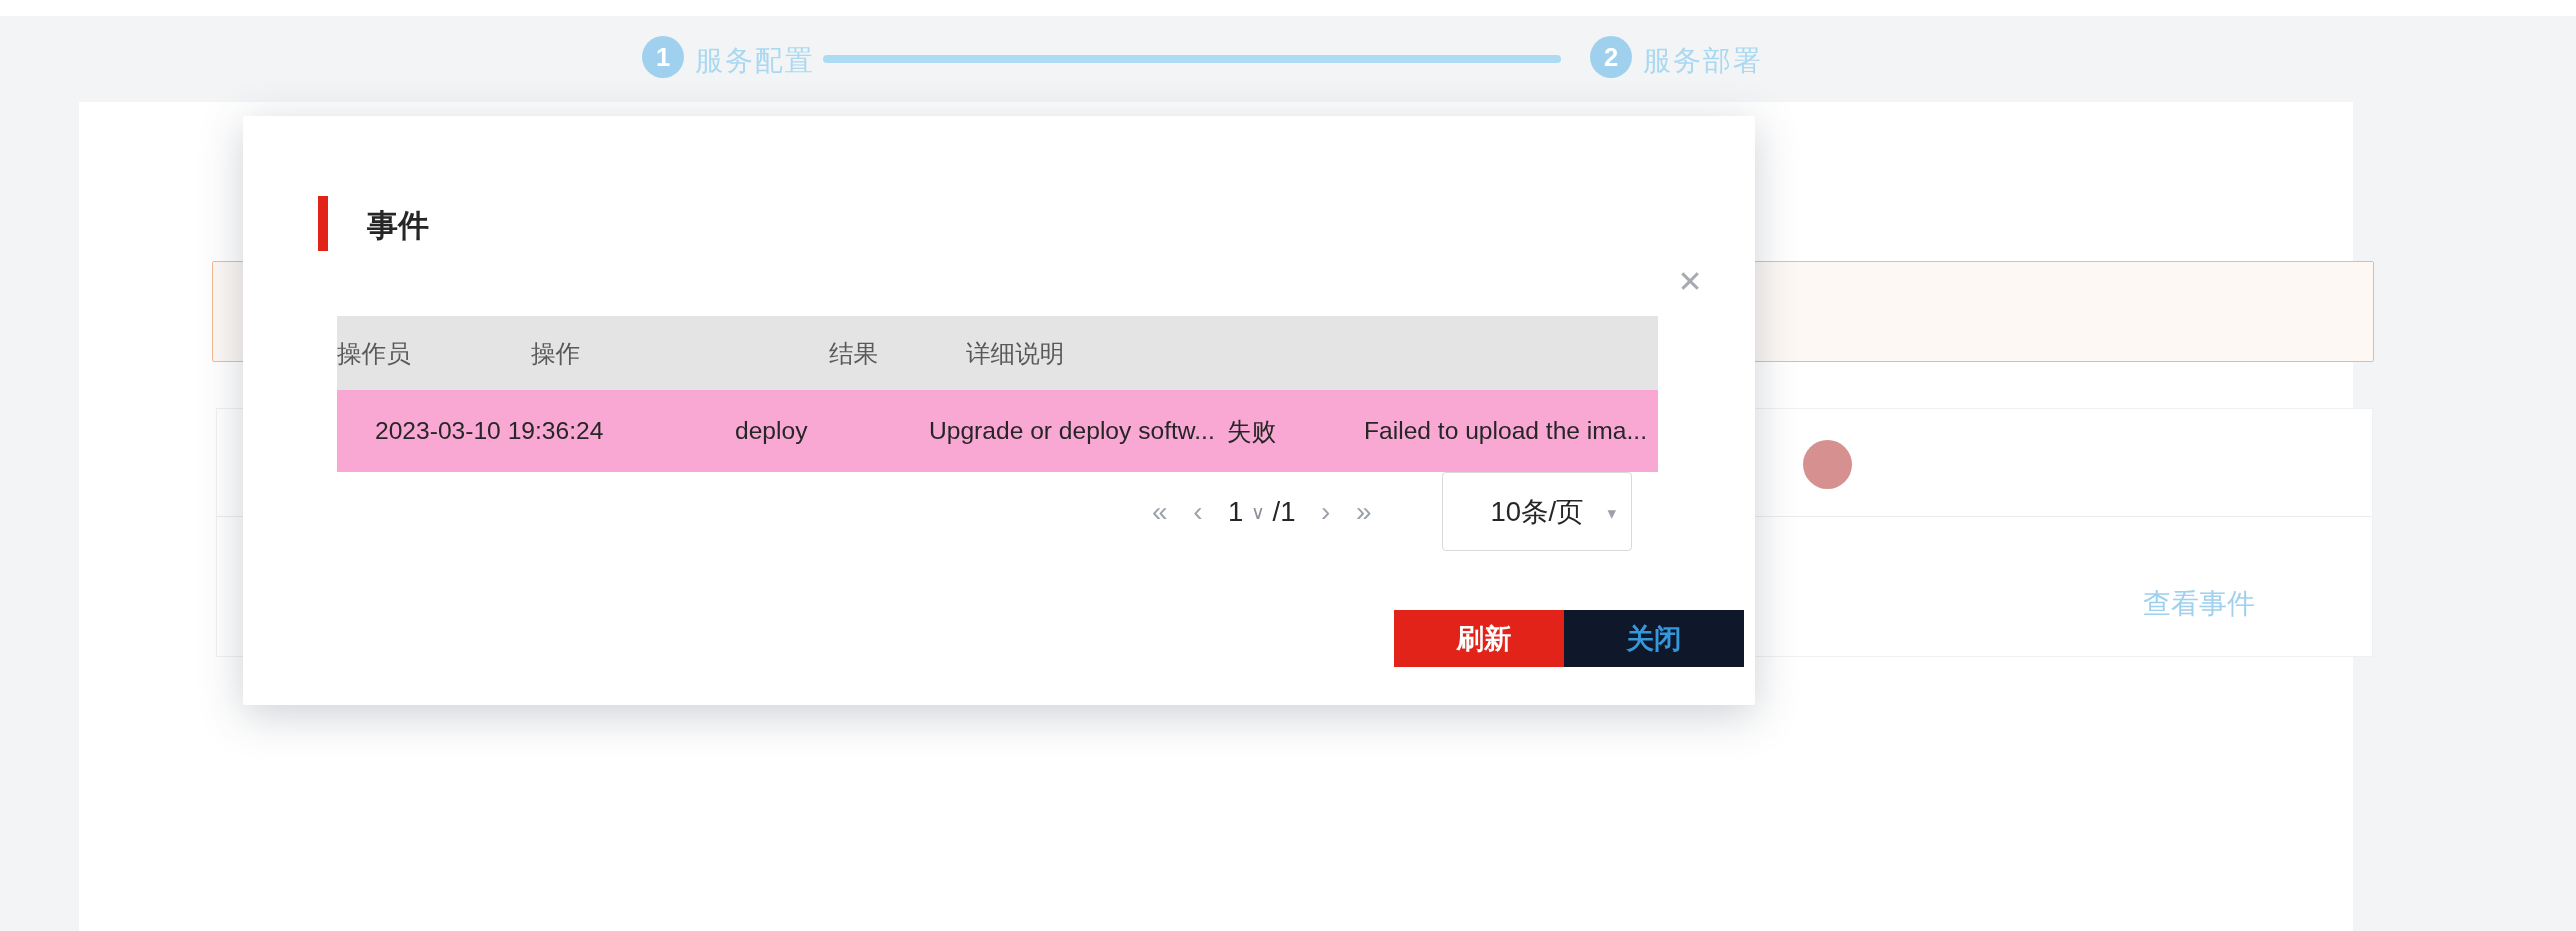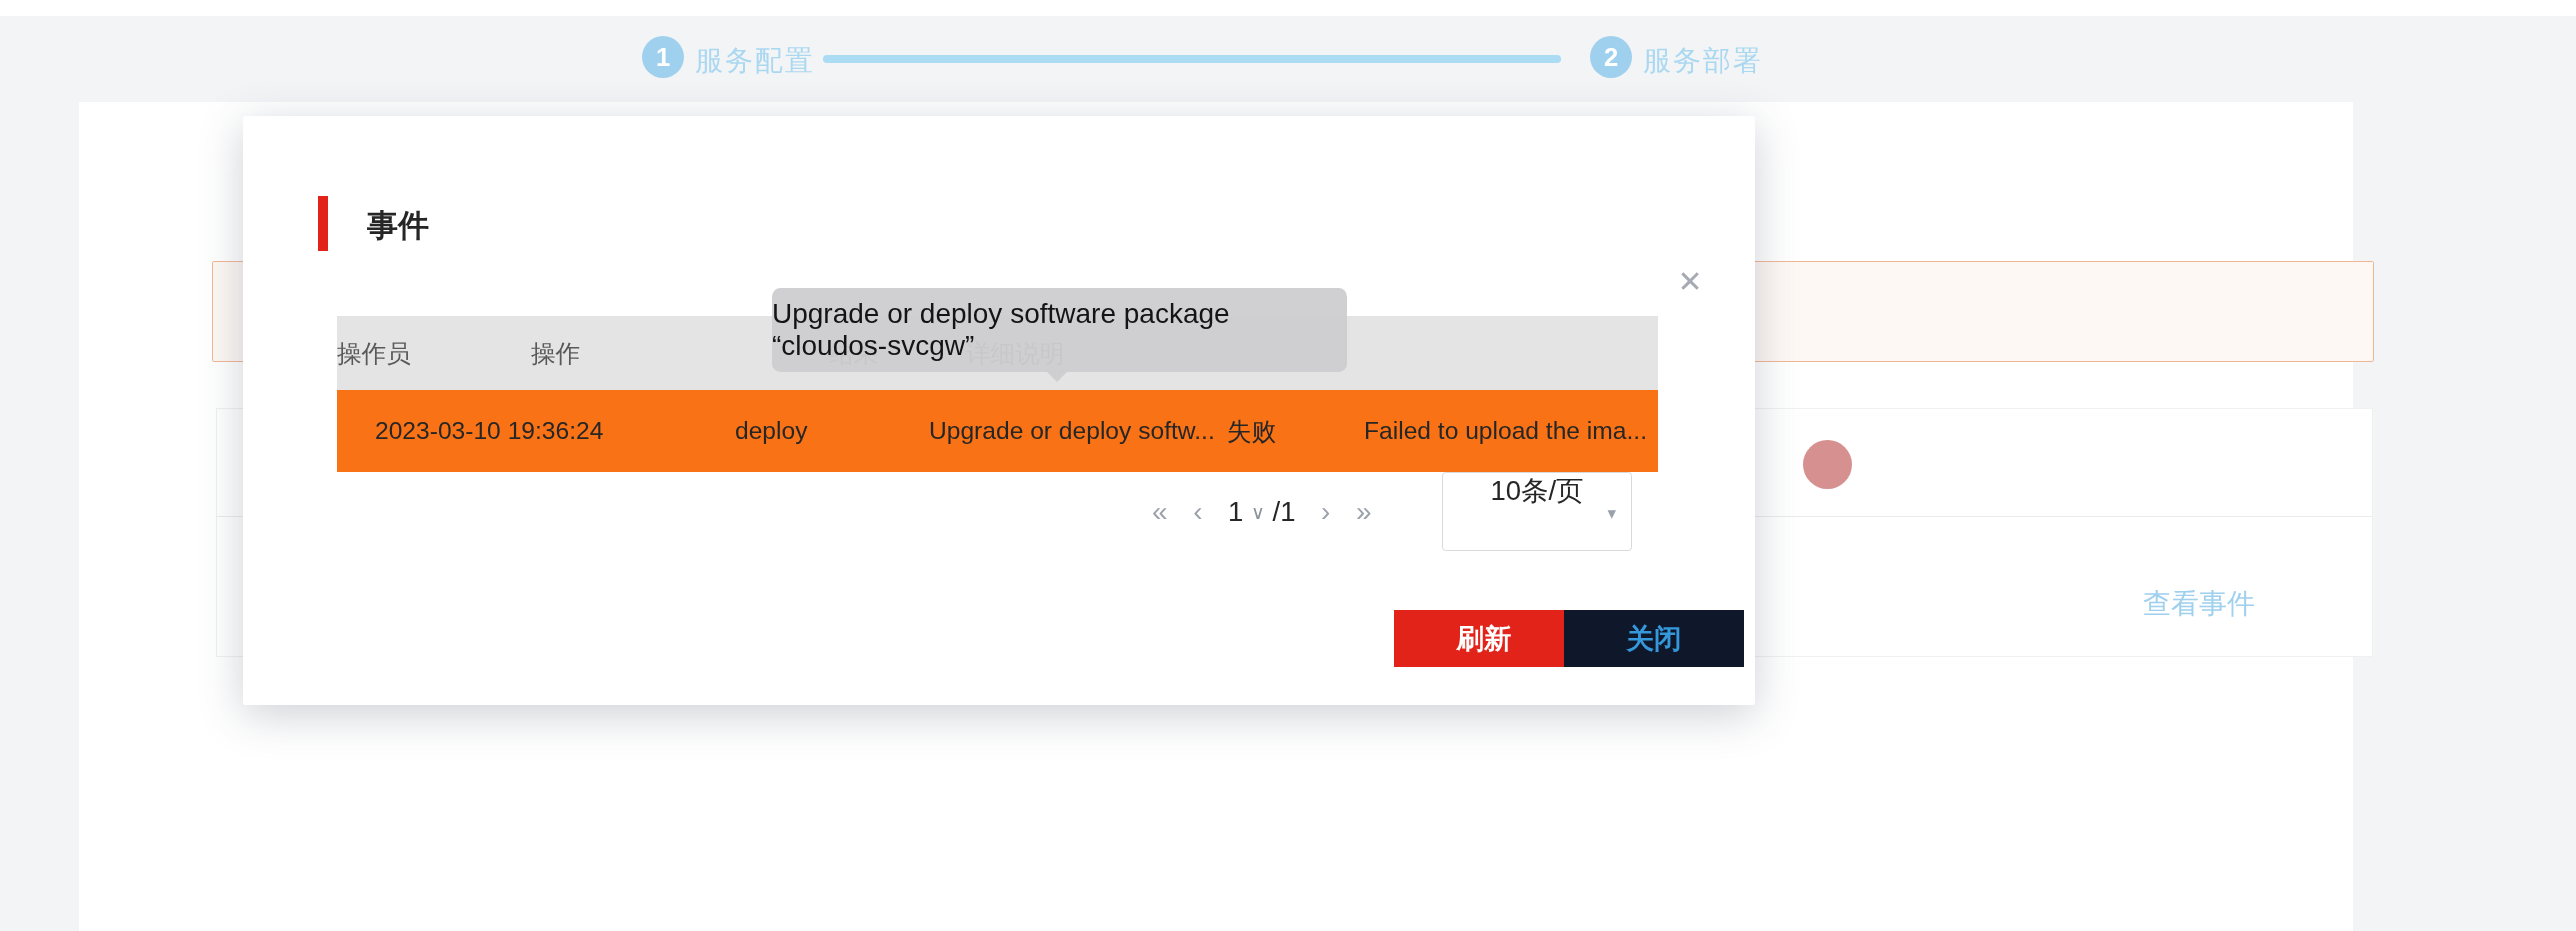--- a/index.html
+++ b/index.html
@@ -63,21 +63,21 @@
     font-size:30px; color:#a6aab3; display:flex; align-items:center; justify-content:center;
     cursor:pointer;
   }
   .title-bar { position:absolute; left:75px; top:80px; width:10.4px; height:55px; background:#e2231a; }
   .modal-title { position:absolute; left:124px; top:89px; font-size:31px; font-weight:600; color:#262626; }
 
   
   .evt-table { position:absolute; left:94px; top:200px; width:1321px; }
   .tr { display:flex; width:100%; }
   .tr.head { height:74px; background:#e4e4e4; color:#595959; }
-  .tr.row  { height:82px; background:#f97316; color:#262626; cursor:pointer; }
+  .tr.row  { height:82px; background:#f9a8d4; color:#262626; cursor:pointer; }
   .td { display:flex; align-items:center; font-size:24.6px; overflow:hidden; white-space:nowrap; }
   .c1 { width:398px; padding-left:38px; }
   .c2 { width:194px; }
   .c3 { width:298px; }
   .c4 { width:137px; }
   .c5 { width:294px; }
 
   
   .tooltip {
     position:absolute; left:529px; top:172px; width:575px; height:84px;
@@ -93,21 +93,21 @@
   
   .pagination { position:absolute; left:0; top:356px; width:100%; height:80px; }
   .pg-summary { position:absolute; left:698px; top:0; height:80px; line-height:80px; font-size:27.5px; color:#595959; }
   .pg-controls { position:absolute; left:909px; top:0; height:80px; display:flex; align-items:center; gap:25.6px; }
   .pg-arrow { font-size:28px; color:#9ba1ab; cursor:pointer; line-height:1; }
   .pg-page-group { display:flex; align-items:center; gap:7.6px; font-size:27.5px; color:#262626; }
   .pg-caret { font-size:19px; color:#8c929c; }
   .page-size-select {
     position:absolute; left:1199px; top:0; width:190px; height:79px;
     border:0.9px solid #d9d9d9; border-radius:3.8px; background:#ffffff;
-    display:flex; align-items:flex-start; justify-content:center;
+    display:flex; align-items:center; justify-content:center;
     font-size:27.5px; color:#262626; cursor:pointer;
   }
   .select-caret { position:absolute; right:15px; top:30px; font-size:17px; color:#9ba1ab; }
 
   
   .btn { position:absolute; top:494px; width:180px; height:57px; border:none; font-size:27.5px; font-weight:600;
          display:flex; align-items:center; justify-content:center; cursor:pointer;
          font-family:"Liberation Sans","DejaVu Sans",sans-serif; }
   .btn-refresh { left:1151px; background:#e2231a; color:#ffffff; }
   .btn-close   { left:1321px; background:#0f172a; color:#3598db; }
@@ -156,21 +156,20 @@
     </div>
     <div class="tr row">
       <div class="td c1">2023-03-10 19:36:24</div>
       <div class="td c2">deploy</div>
       <div class="td c3">Upgrade or deploy softw...</div>
       <div class="td c4">失败</div>
       <div class="td c5">Failed to upload the ima...</div>
     </div>
   </div>
 
-  <div class="tooltip">Upgrade or deploy software package “cloudos-svcgw”</div>
 
   <div class="pagination">
     <div class="pg-controls">
       <span class="pg-arrow">«</span>
       <span class="pg-arrow">‹</span>
       <span class="pg-page-group">
         <span>1</span>
         <span class="pg-caret">∨</span>
         <span>/1</span>
       </span>

